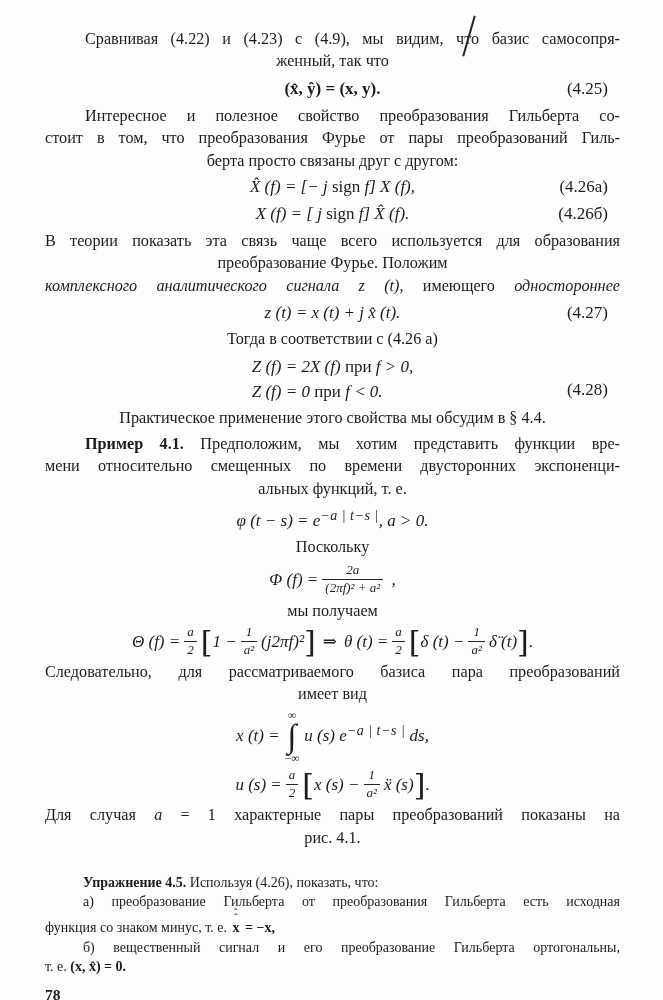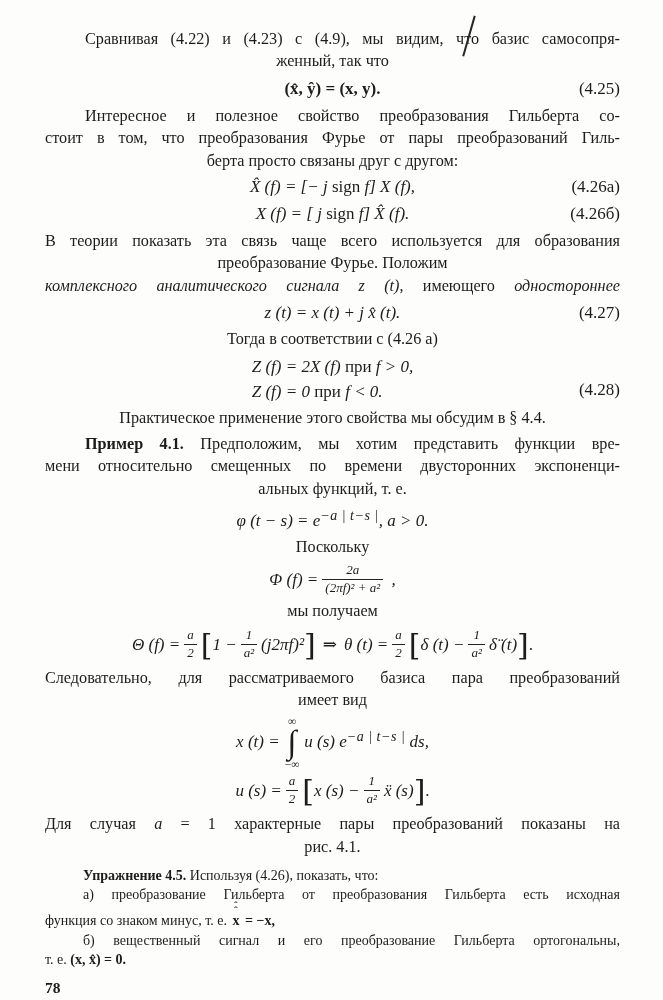--- a/index.html
+++ b/index.html
@@ -14,21 +14,21 @@
   .jl{text-align:justify;text-align-last:justify;}
   .ind{text-indent:40px;}
   .bf{font-weight:bold;}
   .it{font-style:italic;}
   .m{font-style:italic;}
   .rm{font-style:normal;}
   
   .eq{position:relative;text-align:center;font-size:17px;line-height:24px;
       margin:3px 0;white-space:nowrap;}
   .eq.tall{line-height:1;}
-  .eqnum{position:absolute;right:0;top:50%;transform:translateY(-50%);
+  .eqnum{position:absolute;right:12px;top:50%;transform:translateY(-50%);
          font-style:normal;font-weight:normal;}
   .eqnum-b{top:auto;bottom:2px;transform:none;}
   .eqgrp{display:inline-block;text-align:left;}
   .egl{display:block;line-height:25px;}
   sup.s{font-size:14px;font-style:italic;vertical-align:6px;letter-spacing:.5px;}
   
   .fr{display:inline-block;vertical-align:-0.55em;text-align:center;
       line-height:1.15;margin:0 4px;font-size:13px;}
   .fr .n{display:block;padding:0 3px 1px;}
   .fr .d{display:block;border-top:1.3px solid #222;padding:1px 3px 0;}
@@ -47,21 +47,21 @@
   .hatline{padding-top:7px;}
   
   .dh{position:relative;display:inline-block;margin:0 2px;}
   .dh .dhh{position:absolute;left:50%;transform:translateX(-50%);
            font-size:11px;line-height:1;font-weight:bold;}
   .dh .h1{top:-6px;}
   .dh .h2{top:-11px;}
   .pagenum{font-size:15.5px;font-weight:bold;margin:10px 0 0 0;}
   .artifact{position:absolute;left:468px;top:15px;width:1.6px;height:42px;
             background:#262626;transform:rotate(16deg);}
-  .mt6{margin-top:6px;} .mt4{margin-top:4px;} .mt8{margin-top:8px;font-family:Liberation Serif, serif;}
+  .mt6{} .mt4{margin-top:4px;} .mt8{margin-top:24px;font-family:Liberation Serif, serif;}
 </style>
 </head>
 <body>
 
 <div class="page">
 
   <div class="artifact"></div>
 
   <p class="ln jl ind">Сравнивая (4.22) и (4.23) с (4.9), мы видим, что базис самосопря-</p>
   <p class="ln">женный, так что</p>

